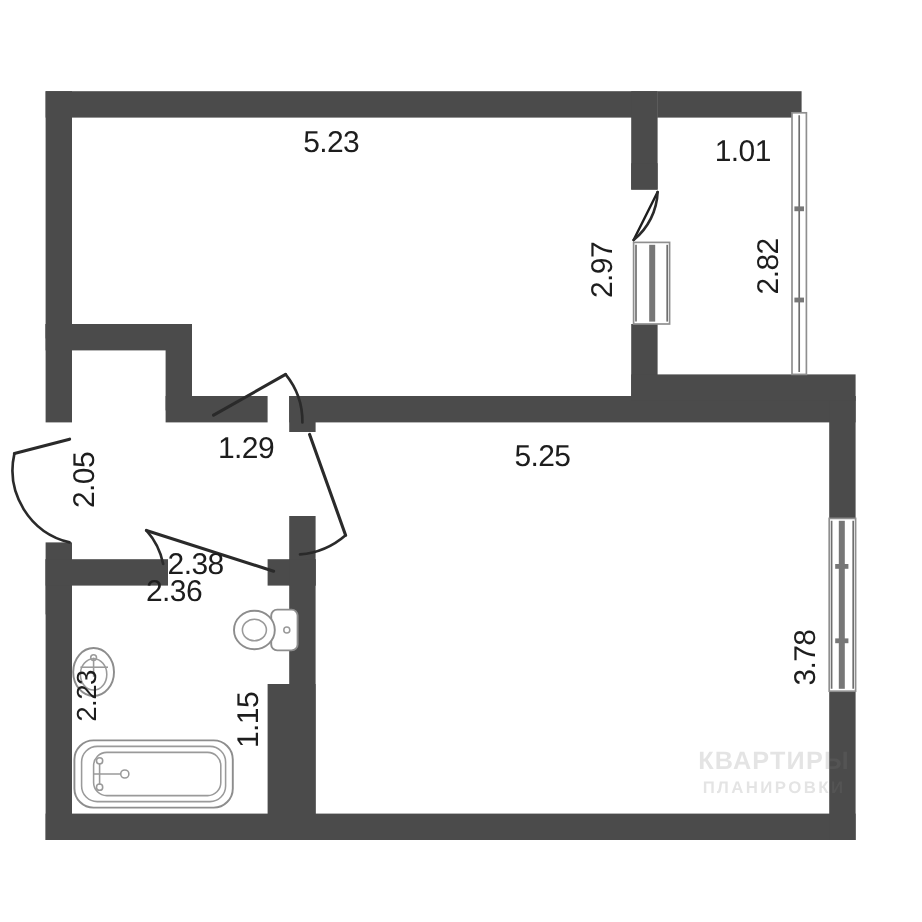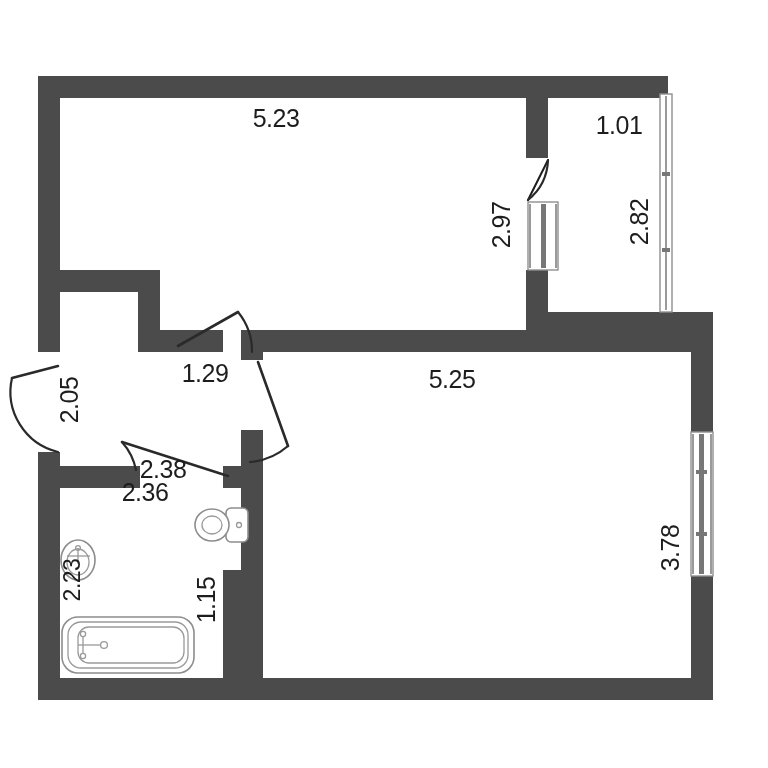--- a/index.html
+++ b/index.html
@@ -262,14 +262,18 @@
       <text class="dim-text" x="145" y="501" text-anchor="middle">2.36</text>
 
       <text class="dim-text-sm" x="80" y="580" text-anchor="middle" transform="rotate(-90 80 580)">2.23</text>
 
       <text class="dim-text" x="215" y="600" text-anchor="middle" transform="rotate(-90 215 600)">1.15</text>
 
     </g>
 
   </svg>
 
+  <div class="watermark">
+    <span>КВАРТИРЫ</span>
+    <span class="wm2">ПЛАНИРОВКИ</span>
+  </div>
 
 </div>
 
 </body></html>

